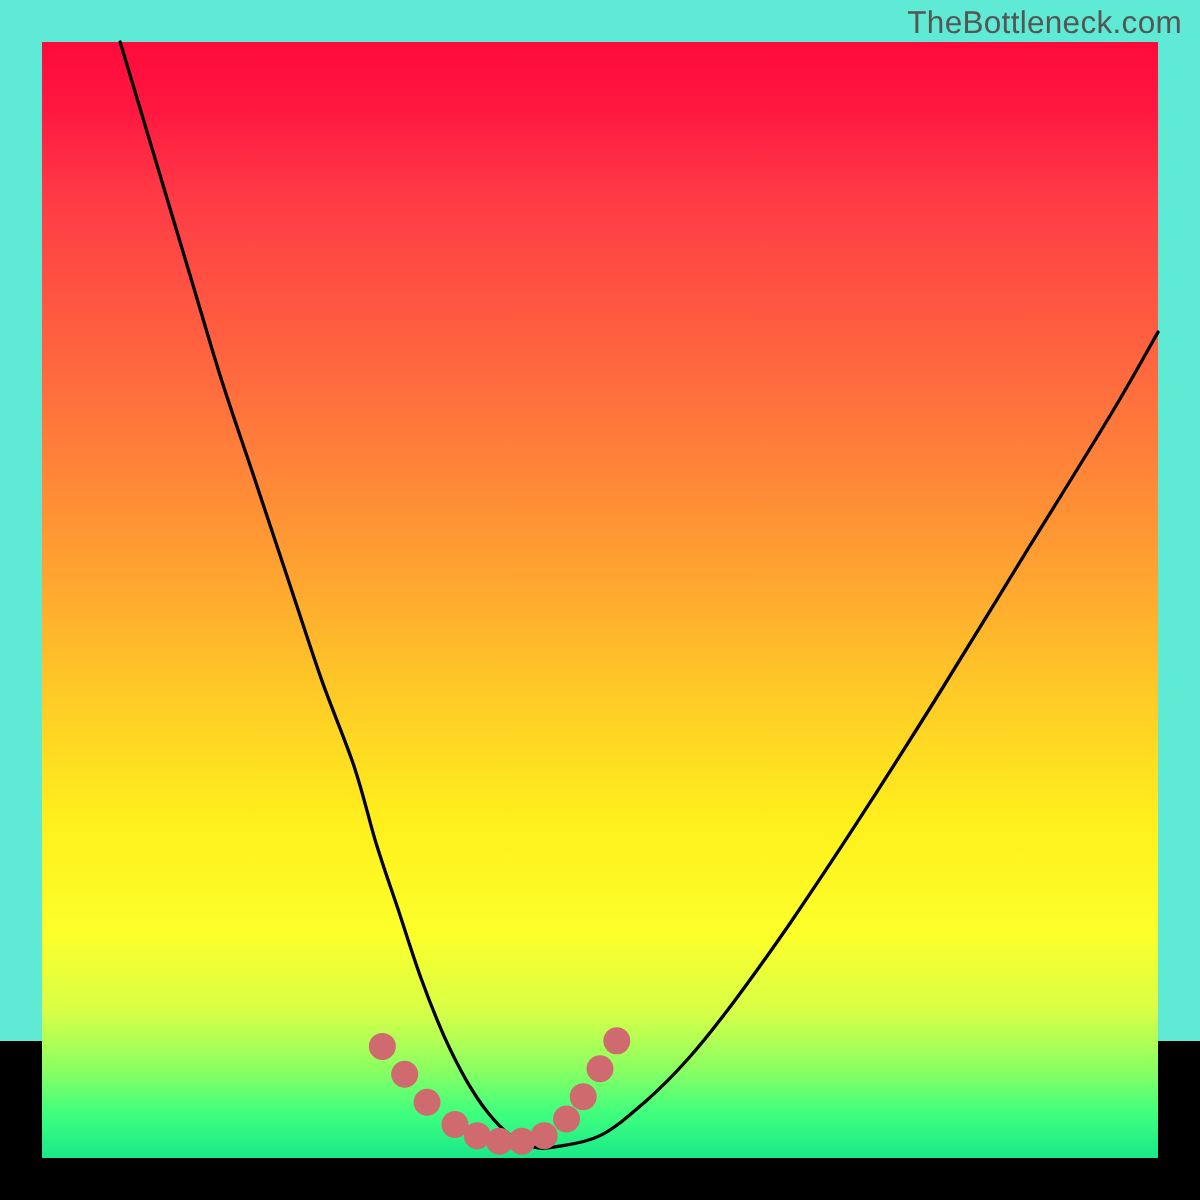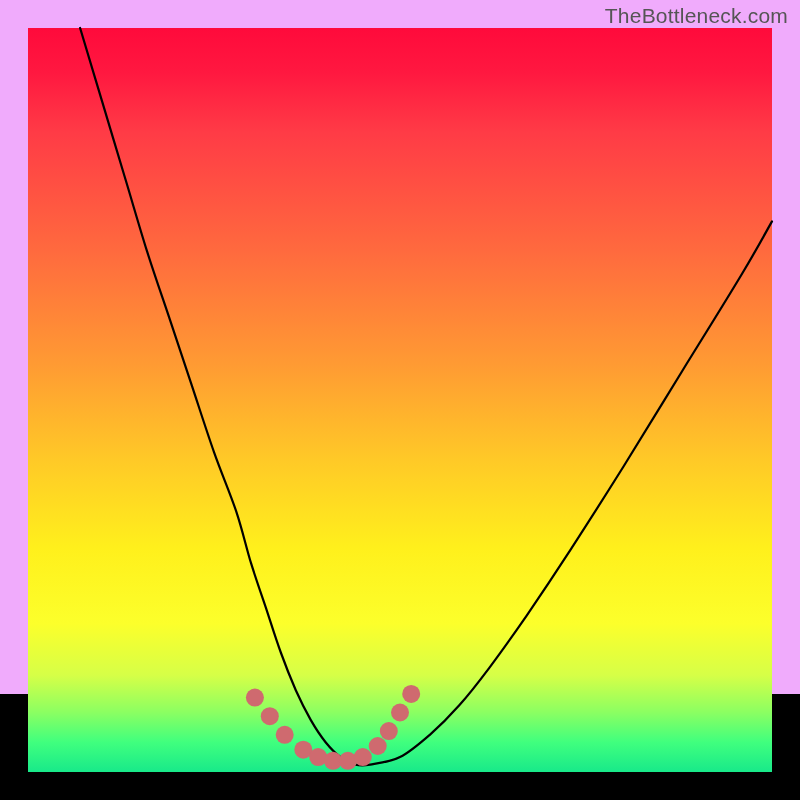--- a/index.html
+++ b/index.html
@@ -10,21 +10,21 @@
     background: #000;
     overflow: hidden;
     font-family: Arial, Helvetica, sans-serif;
   }
   .frame {
     position: absolute;
     left: 0;
     top: 0;
     width: 800px;
     height: 694px;
-    background: #f0abfc;
+    background: #5eead4;
   }
   .plot {
     position: absolute;
     left: 28px;
     top: 28px;
     width: 744px;
     height: 744px;
     
     background: linear-gradient(
       to bottom,

